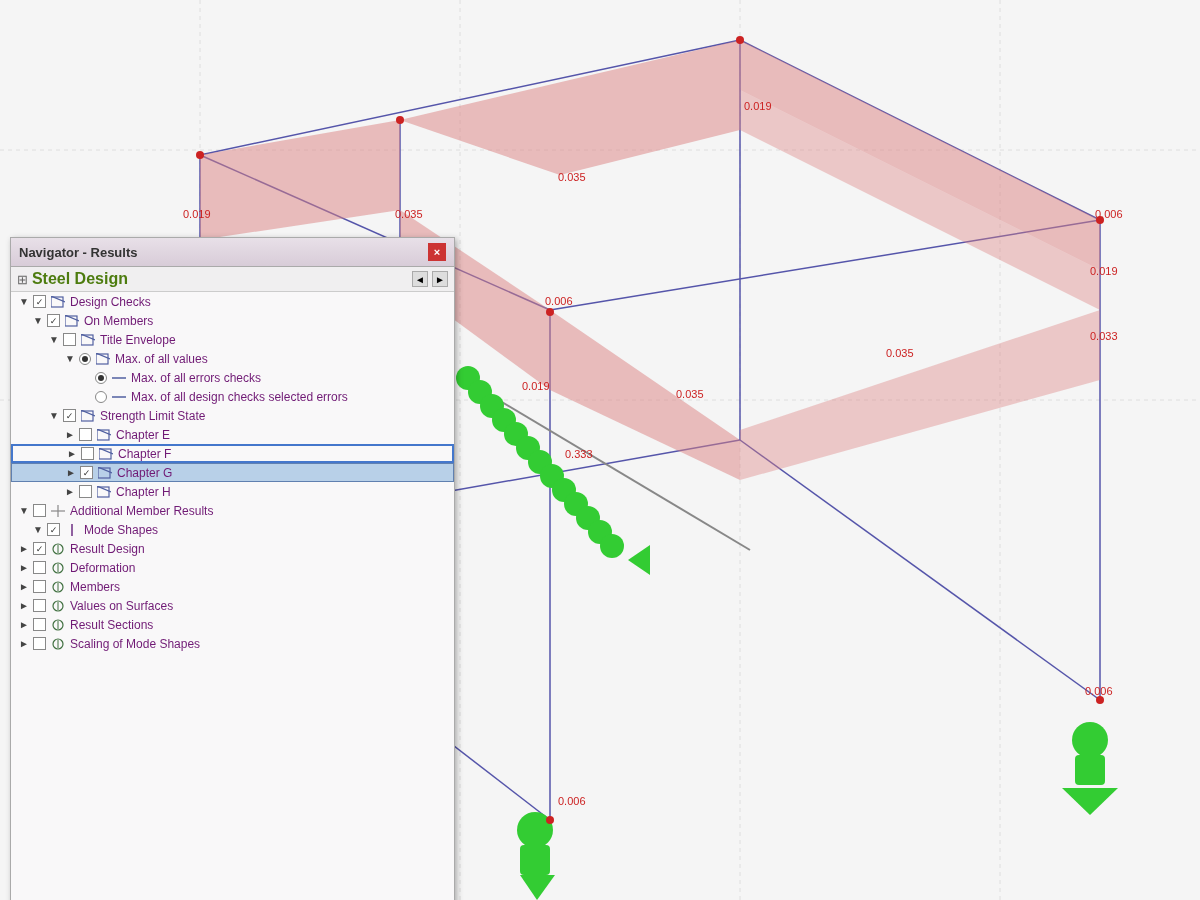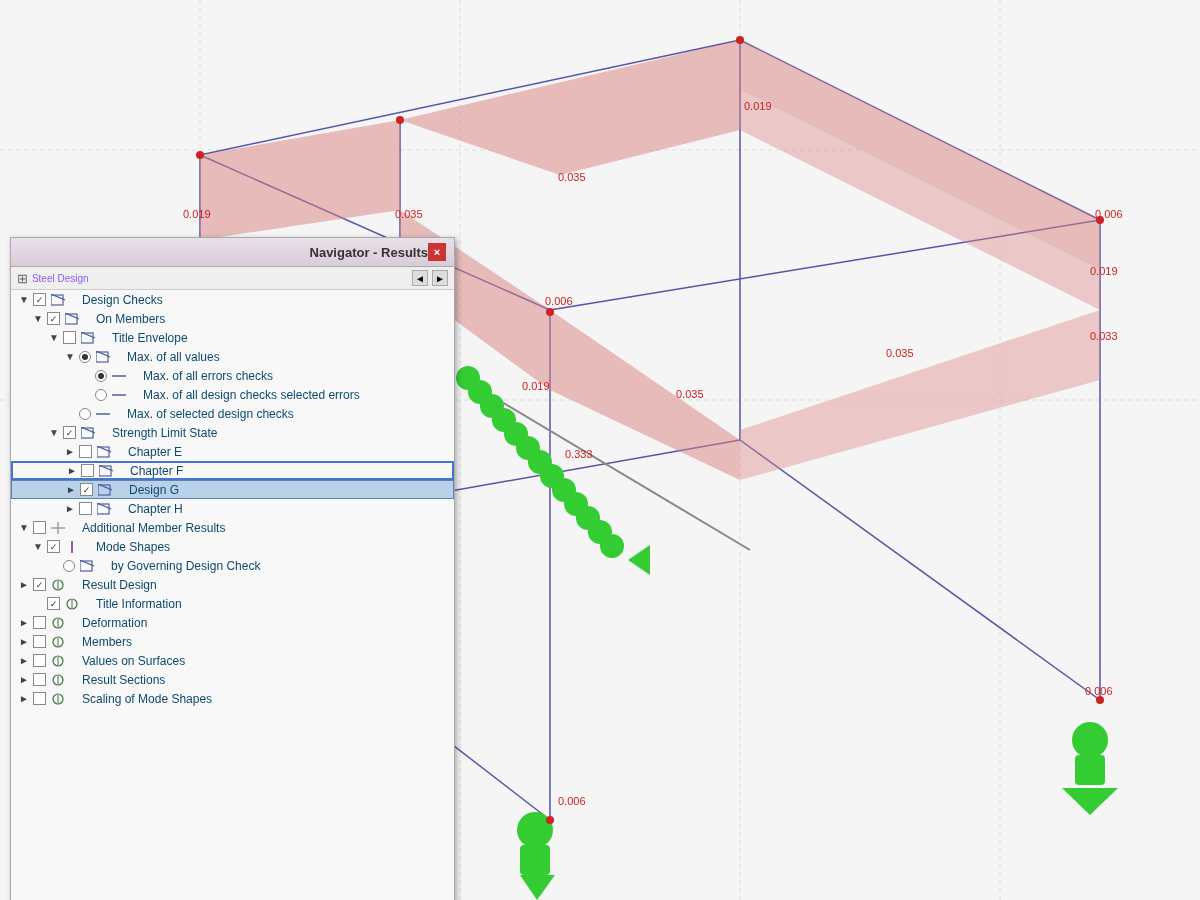--- a/index.html
+++ b/index.html
@@ -23,21 +23,21 @@
       box-shadow: 2px 2px 6px rgba(0,0,0,0.3);
       z-index: 10;
     }
 
     .navigator-header {
       background: linear-gradient(to bottom, #e8e0e8, #d8ccd8);
       border-bottom: 1px solid #aaa;
       padding: 5px 8px;
       display: flex;
       align-items: center;
-      justify-content: flex-end;
+      justify-content: space-between;
       cursor: move;
     }
 
     .navigator-title {
       font-size: 13px;
       font-weight: 600;
       color: #333;
     }
 
     .close-btn {
@@ -54,23 +54,24 @@
     .nav-toolbar {
       background: #f0eff0;
       border-bottom: 1px solid #ccc;
       padding: 3px 6px;
       display: flex;
       align-items: center;
       gap: 4px;
     }
 
     .nav-toolbar-label {
-      font-size: 10px;
-      color: #8b5cf6;
+      font-size: 16px;
+      color: #4d7c0f;
       flex: 1;
+      font-weight: bold;
     }
 
     .nav-toolbar-btn {
       width: 16px; height: 16px;
       background: #ddd;
       border: 1px solid #aaa;
       cursor: pointer;
       display: flex; align-items: center; justify-content: center;
       font-size: 10px;
     }
@@ -140,22 +141,22 @@
     .tree-icon {
       width: 16px; height: 14px;
       display: inline-flex; align-items: center; justify-content: center;
       margin: 0 2px;
       flex-shrink: 0;
       font-size: 10px;
     }
 
     .tree-label {
       font-size: 12px;
-      color: #0c4a6e;
-      margin-left: 14px;
+      color: #701a75;
+      margin-left: 2px;
     }
 
     
     .icon-design-check { color: #5060a0; }
 
     
     .viewport-svg {
       position: absolute;
       top: 0; left: 0;
       width: 100%; height: 100%;
@@ -356,31 +357,20 @@
       <span style="width:14px; display:inline-block;"></span>
       <span class="radio"></span>
       <span class="tree-icon">
         <svg width="14" height="10" viewBox="0 0 14 10">
             <line x1="0" y1="5" x2="14" y2="5" stroke="#5060a0" stroke-width="1.5"></line>
           </svg>
       </span>
       <span class="tree-label">Max. of all design checks selected errors</span>
     </div>
 
-    <div class="tree-item">
-      <span class="indent" style="width:48px"></span>
-      <span style="width:14px; display:inline-block;"></span>
-      <span class="radio"></span>
-      <span class="tree-icon">
-        <svg width="14" height="10" viewBox="0 0 14 10">
-            <line x1="0" y1="5" x2="14" y2="5" stroke="#5060a0" stroke-width="1.5"></line>
-          </svg>
-      </span>
-      <span class="tree-label">Max. of selected design checks</span>
-    </div>
 
     <div class="tree-item">
       <span class="indent" style="width:32px"></span>
       <span class="expander">▼</span>
       <span class="checkbox checked"></span>
       <span class="tree-icon icon-design-check">
         <svg width="14" height="12" viewBox="0 0 14 12">
             <rect x="0" y="1" width="12" height="10" fill="none" stroke="#5060a0" stroke-width="1.2"></rect>
             <line x1="0" y1="0" x2="14" y2="6" stroke="#5060a0" stroke-width="1.2"></line>
           </svg>
@@ -417,21 +407,21 @@
     <div class="tree-item selected">
       <span class="indent" style="width:48px"></span>
       <span class="expander">►</span>
       <span class="checkbox checked"></span>
       <span class="tree-icon icon-design-check">
         <svg width="14" height="12" viewBox="0 0 14 12">
             <rect x="0" y="1" width="12" height="10" fill="none" stroke="#5060a0" stroke-width="1.2"></rect>
             <line x1="0" y1="0" x2="14" y2="6" stroke="#5060a0" stroke-width="1.2"></line>
           </svg>
       </span>
-      <span class="tree-label">Design G</span>
+      <span class="tree-label">Chapter G</span>
     </div>
 
     <div class="tree-item">
       <span class="indent" style="width:48px"></span>
       <span class="expander">►</span>
       <span class="checkbox" style="border:1px solid #888; width:13px; height:13px; display:inline-flex; align-items:center; justify-content:center; background:white; margin:0 2px;"></span>
       <span class="tree-icon icon-design-check">
         <svg width="14" height="12" viewBox="0 0 14 12">
             <rect x="0" y="1" width="12" height="10" fill="none" stroke="#5060a0" stroke-width="1.2"></rect>
             <line x1="0" y1="0" x2="14" y2="6" stroke="#5060a0" stroke-width="1.2"></line>
@@ -459,120 +449,96 @@
       <span class="checkbox checked"></span>
       <span class="tree-icon">
         <svg width="12" height="12" viewBox="0 0 12 12">
             <line x1="6" y1="0" x2="6" y2="12" stroke="#9060a0" stroke-width="2"></line>
           </svg>
       </span>
       <span class="tree-label">Mode Shapes</span>
     </div>
 
 
-    <div class="tree-item">
-      <span class="indent" style="width:32px"></span>
-      <span style="width:14px; display:inline-block;"></span>
-      <span class="radio"></span>
-      <span class="tree-icon icon-design-check">
-        <svg width="14" height="12" viewBox="0 0 14 12">
-            <rect x="0" y="1" width="12" height="10" fill="none" stroke="#5060a0" stroke-width="1.2"></rect>
-            <line x1="0" y1="0" x2="14" y2="6" stroke="#5060a0" stroke-width="1.2"></line>
-          </svg>
-      </span>
-      <span class="tree-label">by Governing Design Check</span>
-    </div>
 
     <div class="tree-item">
       <span class="indent" style="width:2px"></span>
       <span class="expander">►</span>
       <span class="checkbox checked"></span>
       <span class="tree-icon">
         <svg width="14" height="12" viewBox="0 0 14 12">
             <circle cx="7" cy="6" r="5" fill="none" stroke="#407040" stroke-width="1.2"></circle>
             <line x1="7" y1="2" x2="7" y2="10" stroke="#407040" stroke-width="1"></line>
           </svg>
       </span>
       <span class="tree-label">Result Design</span>
     </div>
 
-    <div class="tree-item">
-      <span class="indent" style="width:16px"></span>
-      <span style="width:14px; display:inline-block;"></span>
-      <span class="checkbox checked"></span>
+
+
+    <div class="tree-item">
+      <span class="indent" style="width:2px"></span>
+      <span class="expander">►</span>
+      <span class="checkbox" style="border:1px solid #888; width:13px; height:13px; display:inline-flex; align-items:center; justify-content:center; background:white; margin:0 2px;"></span>
       <span class="tree-icon">
         <svg width="14" height="12" viewBox="0 0 14 12">
             <circle cx="7" cy="6" r="5" fill="none" stroke="#407040" stroke-width="1.2"></circle>
             <line x1="7" y1="2" x2="7" y2="10" stroke="#407040" stroke-width="1"></line>
           </svg>
       </span>
-      <span class="tree-label">Title Information</span>
-    </div>
-
+      <span class="tree-label">Deformation</span>
+    </div>
 
     <div class="tree-item">
       <span class="indent" style="width:2px"></span>
       <span class="expander">►</span>
       <span class="checkbox" style="border:1px solid #888; width:13px; height:13px; display:inline-flex; align-items:center; justify-content:center; background:white; margin:0 2px;"></span>
       <span class="tree-icon">
         <svg width="14" height="12" viewBox="0 0 14 12">
             <circle cx="7" cy="6" r="5" fill="none" stroke="#407040" stroke-width="1.2"></circle>
             <line x1="7" y1="2" x2="7" y2="10" stroke="#407040" stroke-width="1"></line>
           </svg>
       </span>
-      <span class="tree-label">Deformation</span>
+      <span class="tree-label">Members</span>
     </div>
 
     <div class="tree-item">
       <span class="indent" style="width:2px"></span>
       <span class="expander">►</span>
       <span class="checkbox" style="border:1px solid #888; width:13px; height:13px; display:inline-flex; align-items:center; justify-content:center; background:white; margin:0 2px;"></span>
       <span class="tree-icon">
         <svg width="14" height="12" viewBox="0 0 14 12">
             <circle cx="7" cy="6" r="5" fill="none" stroke="#407040" stroke-width="1.2"></circle>
             <line x1="7" y1="2" x2="7" y2="10" stroke="#407040" stroke-width="1"></line>
           </svg>
       </span>
-      <span class="tree-label">Members</span>
+      <span class="tree-label">Values on Surfaces</span>
     </div>
 
     <div class="tree-item">
       <span class="indent" style="width:2px"></span>
       <span class="expander">►</span>
       <span class="checkbox" style="border:1px solid #888; width:13px; height:13px; display:inline-flex; align-items:center; justify-content:center; background:white; margin:0 2px;"></span>
       <span class="tree-icon">
         <svg width="14" height="12" viewBox="0 0 14 12">
             <circle cx="7" cy="6" r="5" fill="none" stroke="#407040" stroke-width="1.2"></circle>
             <line x1="7" y1="2" x2="7" y2="10" stroke="#407040" stroke-width="1"></line>
           </svg>
       </span>
-      <span class="tree-label">Values on Surfaces</span>
+      <span class="tree-label">Result Sections</span>
     </div>
 
     <div class="tree-item">
       <span class="indent" style="width:2px"></span>
       <span class="expander">►</span>
       <span class="checkbox" style="border:1px solid #888; width:13px; height:13px; display:inline-flex; align-items:center; justify-content:center; background:white; margin:0 2px;"></span>
       <span class="tree-icon">
         <svg width="14" height="12" viewBox="0 0 14 12">
             <circle cx="7" cy="6" r="5" fill="none" stroke="#407040" stroke-width="1.2"></circle>
             <line x1="7" y1="2" x2="7" y2="10" stroke="#407040" stroke-width="1"></line>
           </svg>
       </span>
-      <span class="tree-label">Result Sections</span>
-    </div>
-
-    <div class="tree-item">
-      <span class="indent" style="width:2px"></span>
-      <span class="expander">►</span>
-      <span class="checkbox" style="border:1px solid #888; width:13px; height:13px; display:inline-flex; align-items:center; justify-content:center; background:white; margin:0 2px;"></span>
-      <span class="tree-icon">
-        <svg width="14" height="12" viewBox="0 0 14 12">
-            <circle cx="7" cy="6" r="5" fill="none" stroke="#407040" stroke-width="1.2"></circle>
-            <line x1="7" y1="2" x2="7" y2="10" stroke="#407040" stroke-width="1"></line>
-          </svg>
-      </span>
       <span class="tree-label">Scaling of Mode Shapes</span>
     </div>
 
   </div>
 
 </div>
 
 </body></html>

